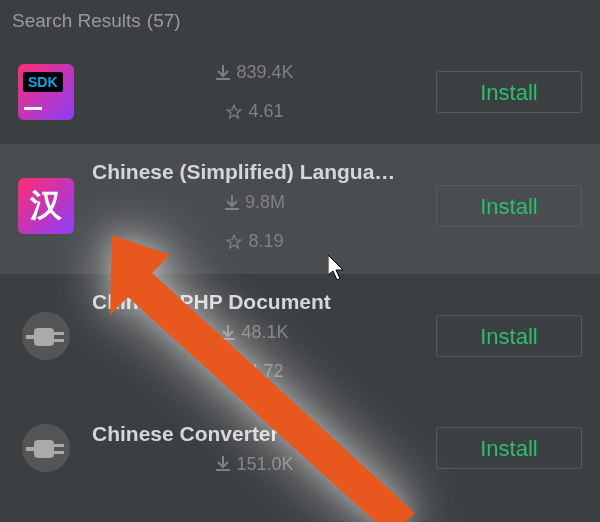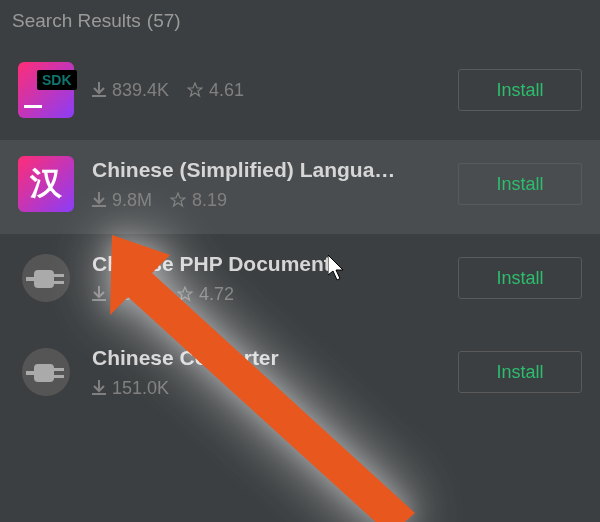--- a/index.html
+++ b/index.html
@@ -63,27 +63,27 @@
       font-size: 18px;
       font-weight: bold;
       color: white;
     }
     .icon-sdk {
       background: linear-gradient(135deg, #ff2d76 0%, #8a3df7 100%);
       position: relative;
     }
     .icon-sdk .sdk-label {
       background: #000;
-      color: #0f766e;
+      color: #0ea5e9;
       font-size: 14px;
       padding: 2px 5px;
       border-radius: 2px;
       position: absolute;
       top: 8px;
-      left: 19px;
+      left: 5px;
       font-weight: bold;
     }
     .icon-sdk .bar {
       position: absolute;
       bottom: 10px;
       left: 6px;
       width: 18px;
       height: 3px;
       background: #fff;
     }
@@ -109,46 +109,47 @@
       white-space: nowrap;
       overflow: hidden;
       text-overflow: ellipsis;
     }
     .plugin-stats {
       display: flex;
       align-items: center;
       gap: 18px;
       font-size: 18px;
       color: #808080;
+      flex-direction: column;
     }
     .stat {
       display: flex;
       align-items: center;
       gap: 6px;
     }
     .dl-icon {
       width: 14px;
       height: 16px;
       display: inline-block;
     }
     .star-icon {
       width: 16px;
       height: 16px;
       display: inline-block;
     }
     .install-btn {
       background: transparent;
       border: 1px solid #5a5a5a;
       color: #2dbd6e;
-      font-size: 18px;
+      font-size: 22px;
       padding: 8px 25px;
       border-radius: 3px;
       cursor: pointer;
       flex-shrink: 0;
-      width: 124px;
+      width: 146px;
       height: 42px;
       font-family: inherit;
     }
     .arrow-overlay {
       position: absolute;
       pointer-events: none;
       z-index: 100;
       filter: drop-shadow(0 0 30px rgba(255,255,255,0.55)) drop-shadow(0 0 12px rgba(255,255,255,0.4));
     }
     .cursor-overlay {

